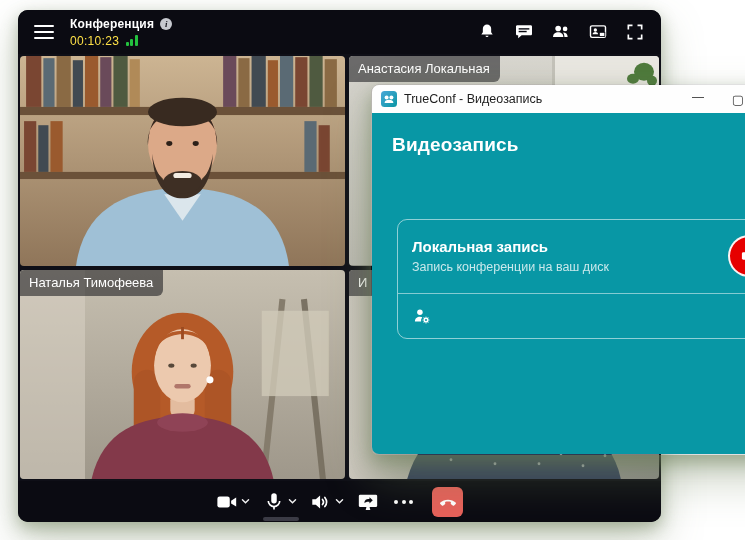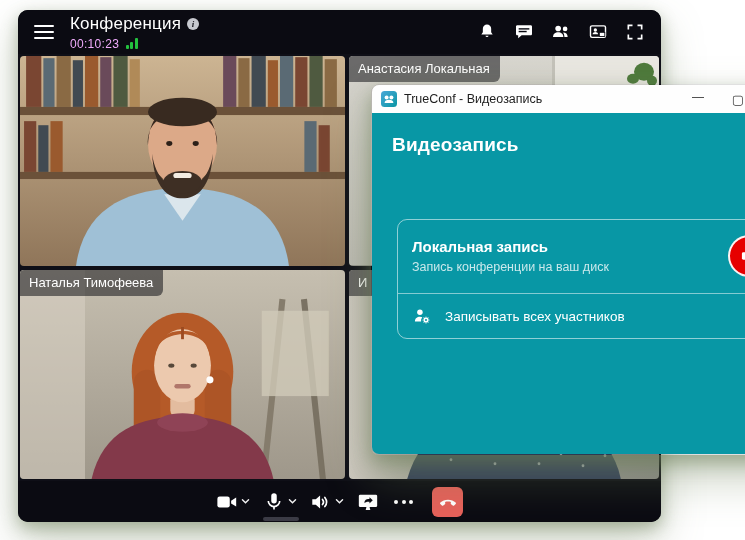--- a/index.html
+++ b/index.html
@@ -18,28 +18,28 @@
     z-index:1;
   }
   .topbar {
     flex:0 0 44px; background:#0b0b12; display:flex; align-items:center;
     padding:0 16px;
   }
   .hamburger { width:20px; display:flex; flex-direction:column; gap:3.5px; cursor:pointer; }
   .hamburger span { display:block; height:2.5px; background:#fff; border-radius:2px; }
   .conf-block { margin-left:16px; display:flex; flex-direction:column; gap:3px; }
   .conf-title-row { display:flex; align-items:center; gap:6px; }
-  .conf-title { color:#fff; font-size:17px; font-weight:400; letter-spacing:.2px; }
+  .conf-title { color:#fff; font-size:12px; font-weight:700; letter-spacing:.2px; }
   .info-icon {
     width:12px; height:12px; border-radius:50%; background:#c7c9cf; color:#15151d;
     font-size:9px; font-weight:700; display:flex; align-items:center; justify-content:center;
     font-family:"Liberation Serif","DejaVu Serif",serif; font-style:italic;
   }
   .timer-row { display:flex; align-items:center; gap:7px; }
-  .timer { color:#f0abfc; font-size:12px; letter-spacing:.3px; }
+  .timer { color:#fde047; font-size:12px; letter-spacing:.3px; }
   .signal { display:flex; align-items:flex-end; gap:1.5px; height:11px; }
   .signal i { display:block; width:2.8px; background:#23c13e; border-radius:1px; }
   .signal i:nth-child(1){height:4px;} .signal i:nth-child(2){height:7px;} .signal i:nth-child(3){height:11px;}
   .topbar-icons { margin-left:auto; display:flex; align-items:center; gap:16px; }
   .tb-icon { width:21px; height:21px; display:flex; align-items:center; justify-content:center; cursor:pointer; }
   .tb-icon svg { width:20px; height:20px; }
 
   
   .video-area {
     flex:1 1 auto; display:grid; grid-template-columns:325fr 310fr;
@@ -427,20 +427,19 @@
         </span>
       </div>
       <div class="rec-divider"></div>
       <div class="rec-action">
         <svg class="pg" viewBox="0 0 24 24">
           <circle cx="9.5" cy="7.5" r="3.3" fill="#fff"></circle>
           <path d="M3.5 18.5c0-3.8 2.7-5.7 6-5.7 1.1 0 2.1.2 2.9.6a5.9 5.9 0 0 0-1.5 5.1z" fill="#fff"></path>
           <circle cx="16.8" cy="16.8" r="2" fill="none" stroke="#fff" stroke-width="1.4"></circle>
           <path d="M16.8 13.2v1.4M16.8 19v1.4M13.2 16.8h1.4M19 16.8h1.4M14.3 14.3l1 1M18.3 18.3l1 1M19.3 14.3l-1 1M14.3 19.3l1-1" stroke="#fff" stroke-width="1.3" stroke-linecap="round"></path>
         </svg>
-        <span class="rec-action-label">Записывать всех участников</span>
         <svg class="chev-right" viewBox="0 0 10 14">
             <path d="M2 1.5 8 7l-6 5.5" stroke="#fff" stroke-width="2" fill="none" stroke-linecap="round"></path>
           </svg>
       </div>
     </div>
   </div>
 </div>
 
 </body></html>

